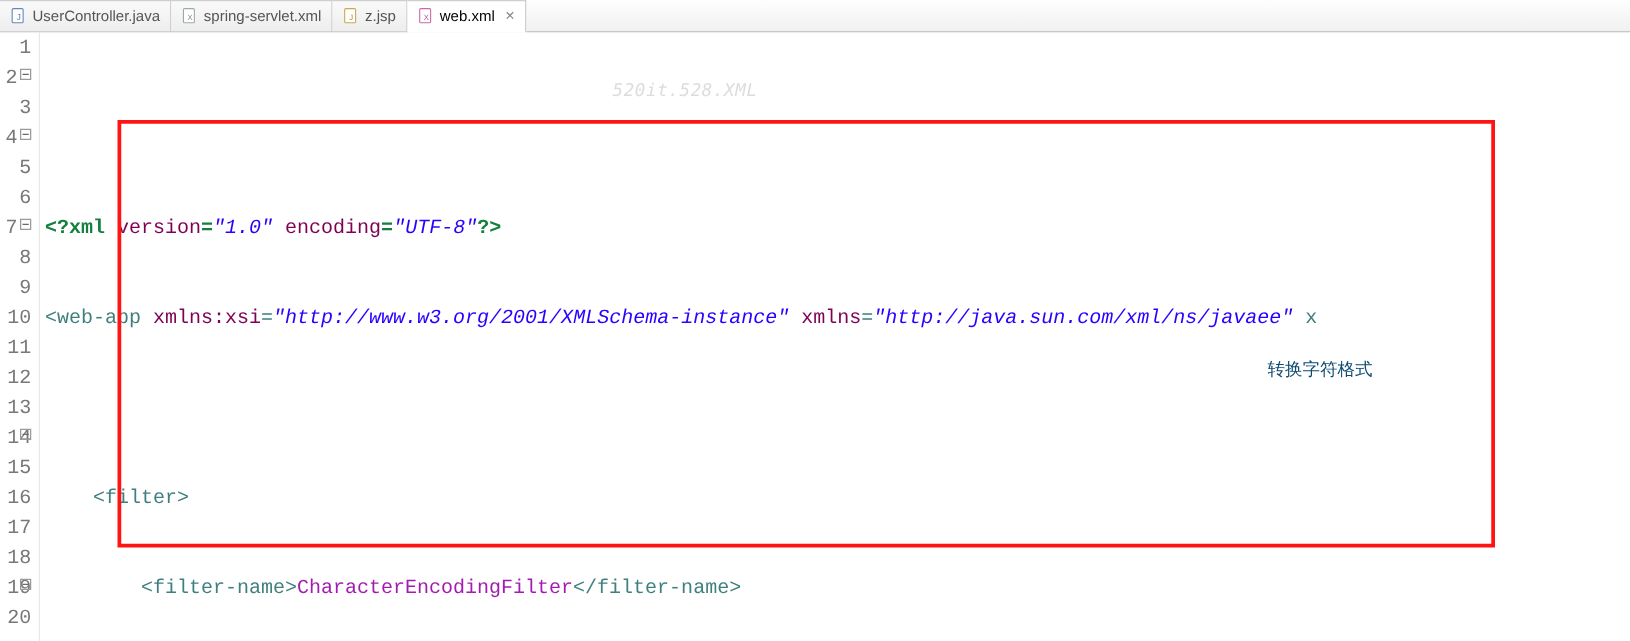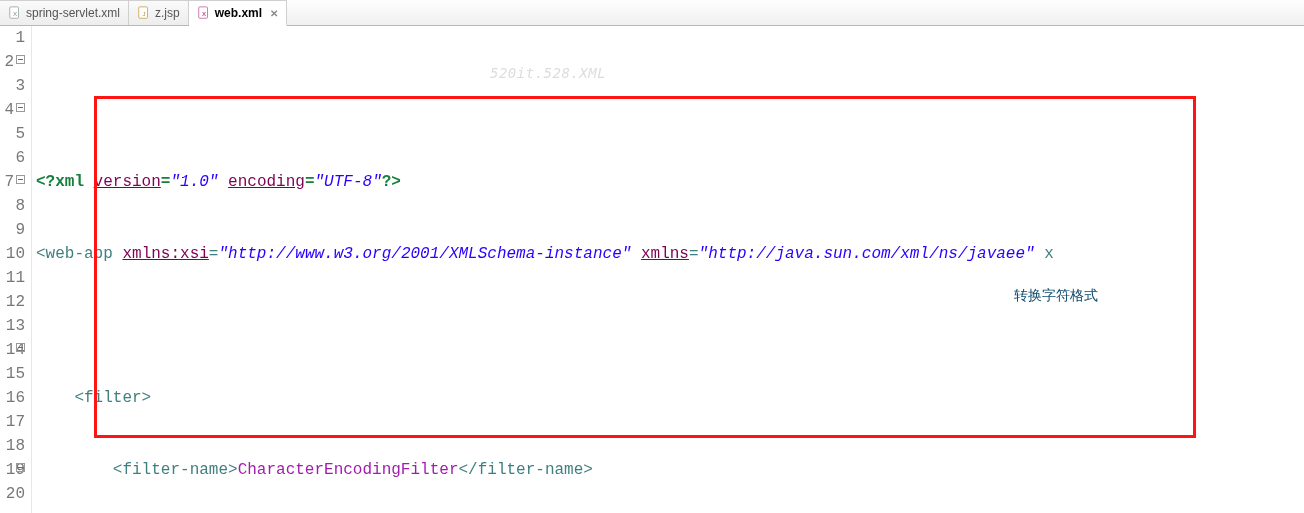--- a/index.html
+++ b/index.html
@@ -1,41 +1,48 @@
 <!DOCTYPE html>
 <html><head>
 <meta charset="utf-8">
 <style>
   * { margin: 0; padding: 0; box-sizing: border-box; }
   html, body { width: 1304px; height: 513px; font-family: Consolas, "Courier New", monospace; background: #ffffff; color: #000; overflow: hidden; }
   .tabbar { height: 26px; background: linear-gradient(#fefefe,#f0f0f0); border-bottom: 1px solid #b8b8b8; display: flex; align-items: stretch; font-family: "Segoe UI", Tahoma, sans-serif; font-size: 12px; }
   .tab { display: flex; align-items: center; gap: 4px; padding: 0 8px; border-right: 1px solid #cfcfcf; background: linear-gradient(#fafafa,#ededed); color: #555; cursor: pointer; border-top: 1px solid #cfcfcf; }
-  .tab.active { background: #ffffff; color: #000; border-bottom: 1px solid #fff; margin-bottom: -1px; font-weight: bold; }
+  .tab.active { background: #ffffff; color: #000; border-bottom: 1px solid #fff; margin-bottom: -1px; }
   .tab svg { width: 14px; height: 14px; flex-shrink: 0; }
   .close { font-family: sans-serif; font-size: 10px; color: #888; margin-left: 4px; }
   .editor { display: flex; height: calc(513px - 26px); font-size: 16px; line-height: 24px; }
   .gutter { width: 32px; text-align: right; padding-right: 6px; color: #787878; background: #fff; border-right: 1px solid #e8e8e8; user-select: none; }
   .code { position: relative; flex: 1; white-space: pre; background: #fff; }
   .ln { height: 24px; }
   .row { height: 24px; padding-left: 4px; white-space: pre; }
   .tag { color: #3f7f7f; }
-  .attr { color: #7f0055; text-decoration: underline; }
+  .attr { color: #7f0055; }
   .str { color: #2a00ff; font-style: italic; }
   .txt { color: #a21caf; }
   .pi { color: #15803d; font-weight: bold; }
   .redbox { position:absolute; border:3px solid #ff1414; left:62px; top:70px; width:1102px; height:342px; pointer-events:none; }
   .annot { position:absolute; color:#0c4a6e; font-family: "Microsoft YaHei","SimSun",sans-serif; font-size:14px; left:982px; top:257px; pointer-events:none; }
   .watermark { position:absolute; left:458px; top:35px; color:rgba(128,128,128,0.28); font-family:Consolas,monospace; font-size:14px; font-style:italic; pointer-events:none; letter-spacing:0.5px; }
   .fold { display:inline-block; width:9px; height:9px; border:1px solid #9a9a9a; margin-left:2px; vertical-align:2px; position:relative; }
   .fold::before { content:""; position:absolute; left:1px; right:1px; top:3px; height:1px; background:#6a6a6a; }
 </style>
 </head>
 <body>
 
 <div class="tabbar">
+  <div class="tab">
+    <svg viewBox="0 0 16 16">
+        <rect x="2" y="1" width="10" height="13" rx="1" fill="#fff" stroke="#6288b8"></rect>
+        <text x="8" y="11" text-anchor="middle" font-size="8" fill="#5a7bab" font-family="sans-serif">J</text>
+      </svg>
+    <span>UserController.java</span>
+  </div>
   <div class="tab">
     <svg viewBox="0 0 16 16">
         <rect x="2" y="1" width="10" height="13" rx="1" fill="#fff" stroke="#9aa"></rect>
         <text x="8" y="11" text-anchor="middle" font-size="7" fill="#888" font-family="sans-serif">X</text>
       </svg>
     <span>spring-servlet.xml</span>
   </div>
   <div class="tab">
     <svg viewBox="0 0 16 16">
         <rect x="2" y="1" width="10" height="13" rx="1" fill="#fff" stroke="#c9a94e"></rect>

